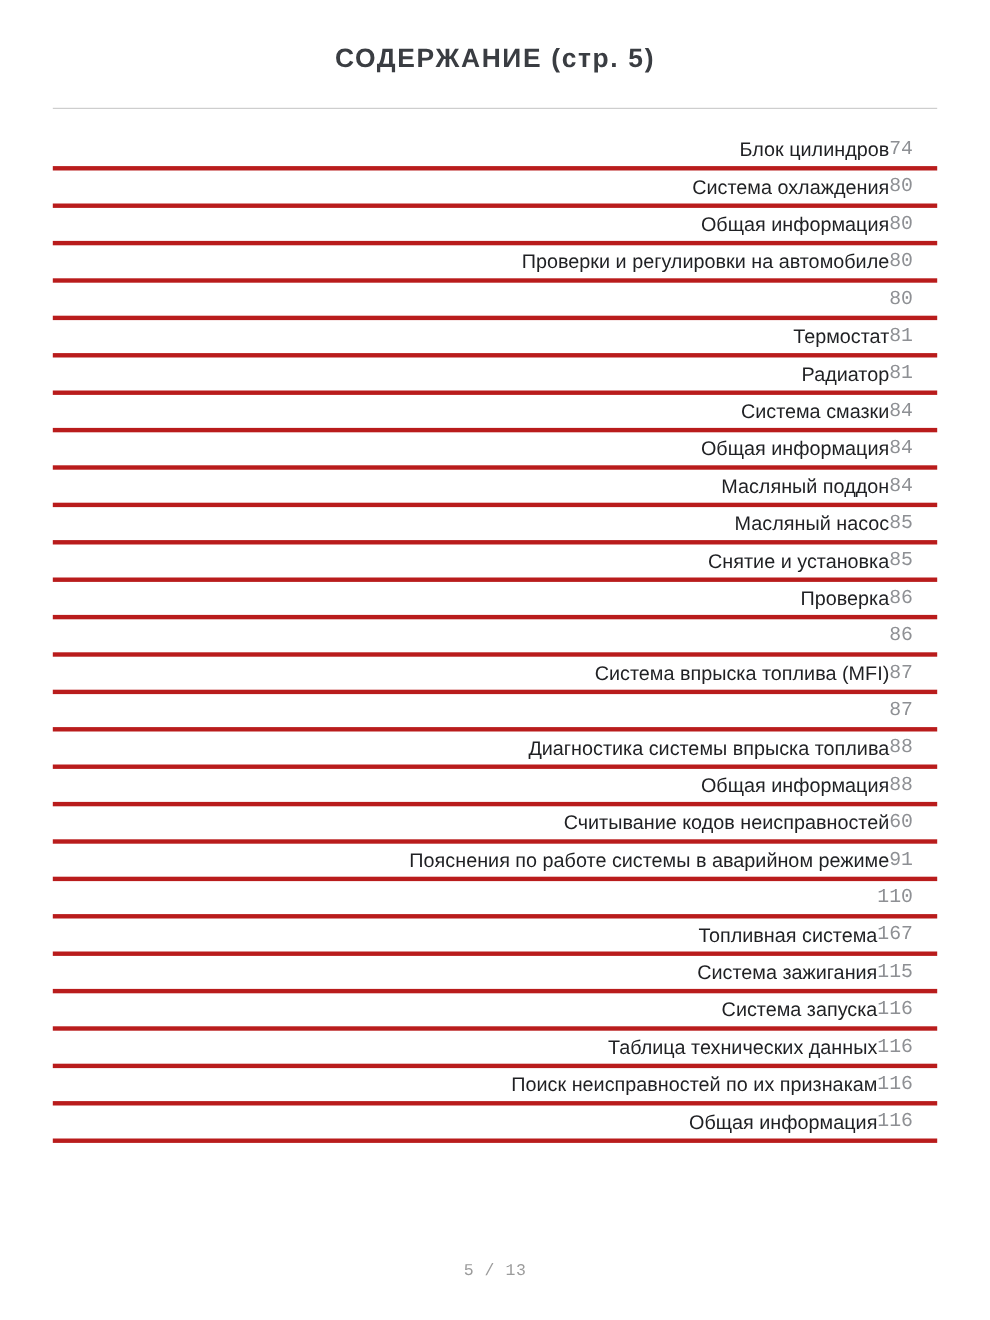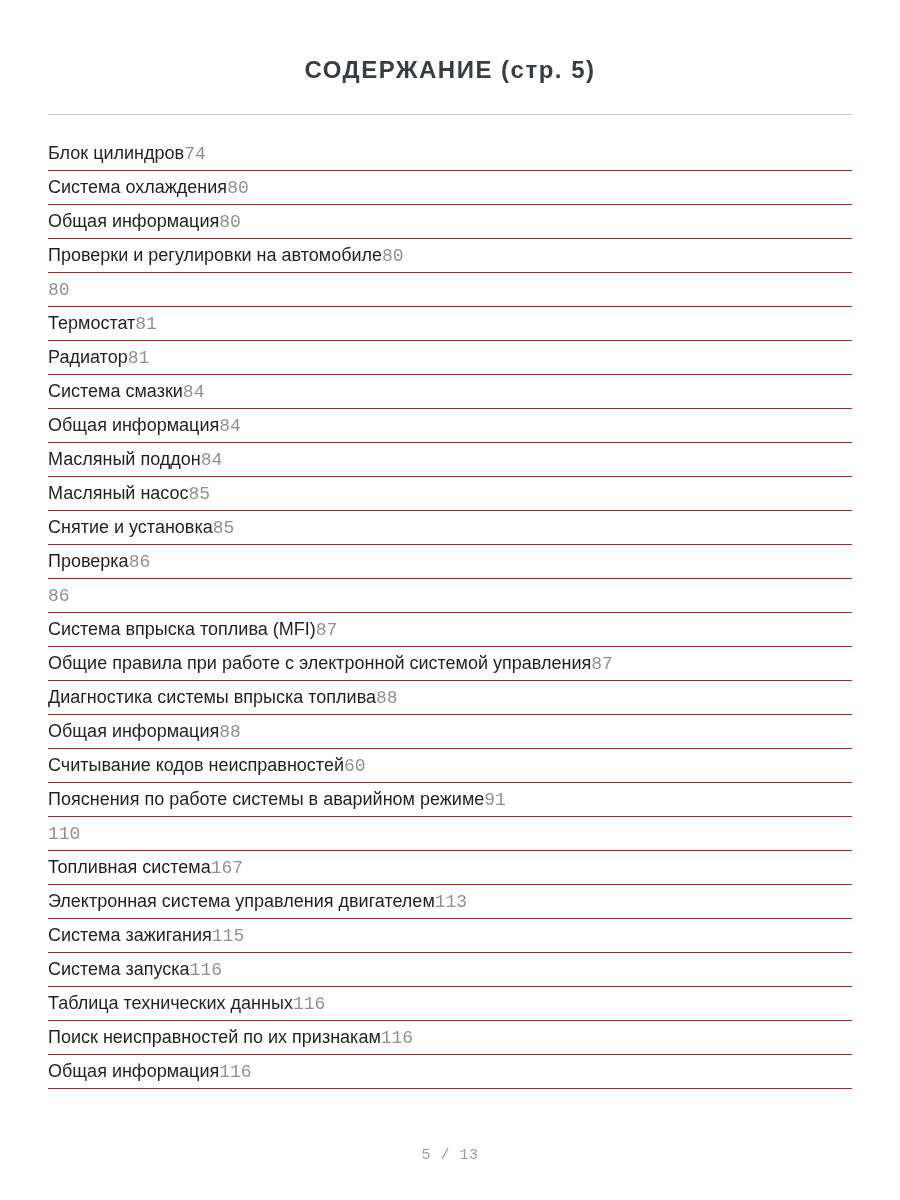--- a/index.html
+++ b/index.html
@@ -9,21 +9,21 @@
     height: 1200px;
     background: #ffffff;
     font-family: "Liberation Sans", sans-serif;
     position: relative;
     overflow: hidden;
   }
   .page {
     padding: 0 48px;
   }
   .title {
-    margin: 16px;
+    margin: 0;
     padding-top: 38px;
     text-align: center;
     font-size: 24px;
     line-height: 32px;
     font-weight: 700;
     letter-spacing: 1.5px;
     color: #3a3d42;
   }
   .title-rule {
     height: 0;
@@ -31,22 +31,22 @@
     border-top: 1px solid #c9c9c9;
     margin: 28px 0 0 0;
   }
   .toc {
     margin-top: 22px;
   }
   .toc-row {
     height: 34px;
     display: flex;
     align-items: center;
-    justify-content: flex-start;
-    border-bottom: 1px solid #b91c1c;
+    justify-content: flex-end;
+    border-bottom: 4px solid #b91c1c;
   }
   .toc-label {
     font-size: 18px;
     color: #1f2023;
     white-space: nowrap;
   }
   .toc-page {
     font-size: 18px;
     color: #8e9094;
     padding-right: 22px;
@@ -139,21 +139,20 @@
   <div class="toc-row">
     <span class="toc-page">86</span>
   </div>
 
   <div class="toc-row">
     <span class="toc-label">Система впрыска топлива (MFI)</span>
     <span class="toc-page">87</span>
   </div>
 
   <div class="toc-row">
-    <span class="toc-label">Общие правила при работе с электронной системой управления</span>
     <span class="toc-page">87</span>
   </div>
 
   <div class="toc-row">
     <span class="toc-label">Диагностика системы впрыска топлива</span>
     <span class="toc-page">88</span>
   </div>
 
   <div class="toc-row">
     <span class="toc-label">Общая информация</span>
@@ -172,24 +171,20 @@
 
   <div class="toc-row">
     <span class="toc-page">110</span>
   </div>
 
   <div class="toc-row">
     <span class="toc-label">Топливная система</span>
     <span class="toc-page">167</span>
   </div>
 
-  <div class="toc-row">
-    <span class="toc-label">Электронная система управления двигателем</span>
-    <span class="toc-page">113</span>
-  </div>
 
   <div class="toc-row">
     <span class="toc-label">Система зажигания</span>
     <span class="toc-page">115</span>
   </div>
 
   <div class="toc-row">
     <span class="toc-label">Система запуска</span>
     <span class="toc-page">116</span>
   </div>

